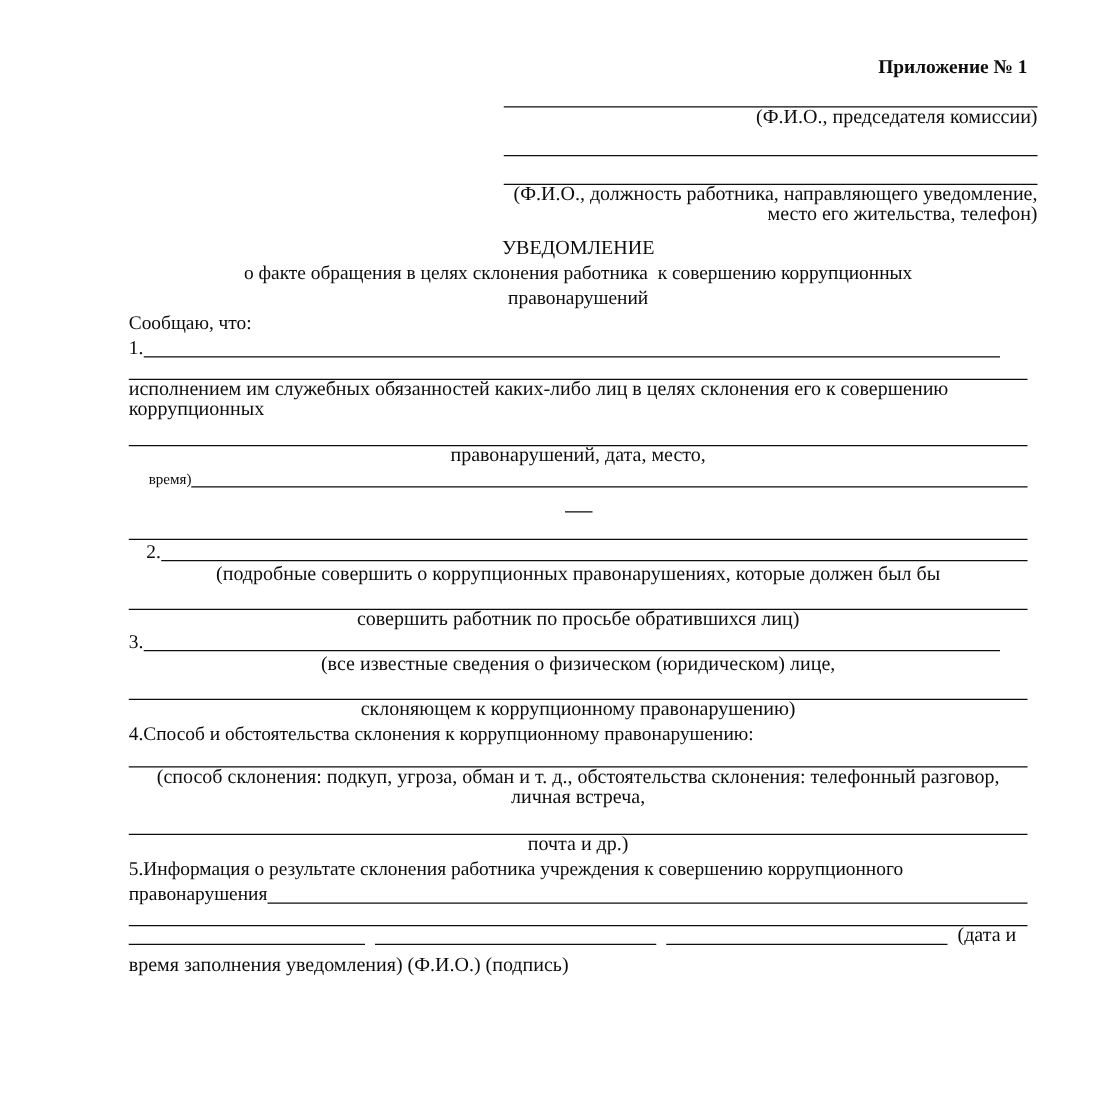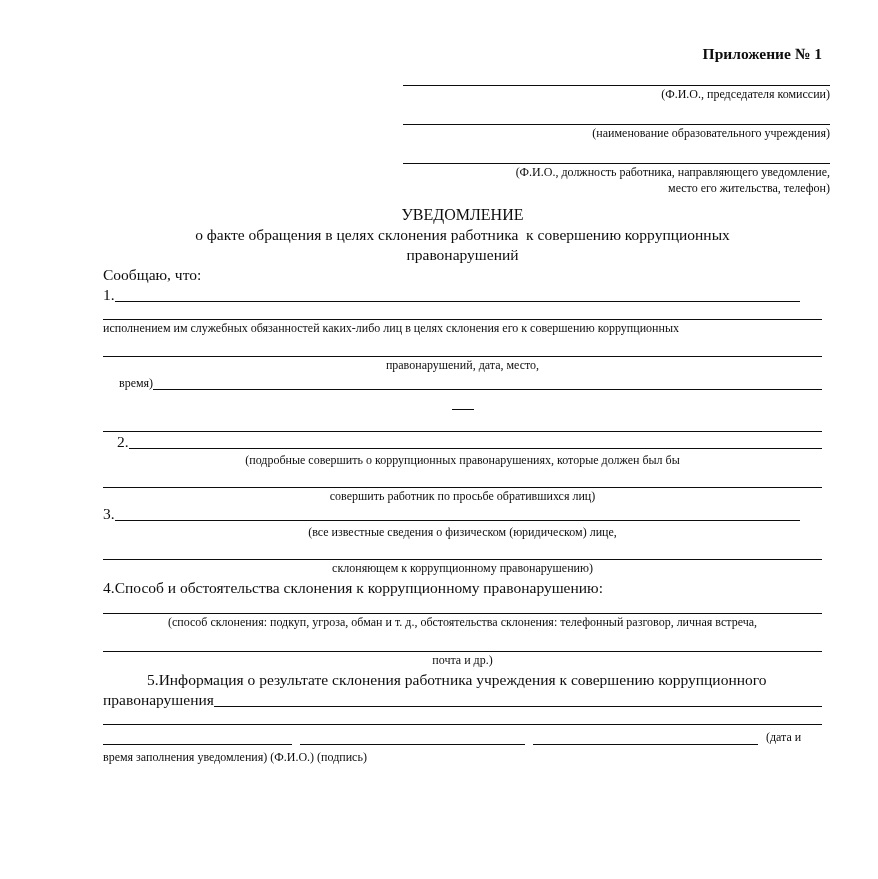--- a/index.html
+++ b/index.html
@@ -7,25 +7,25 @@
     width: 878px;
     height: 879px;
     box-sizing: border-box;
     background: #ffffff;
     color: #0d0d0d;
     font-family: "Liberation Serif", "DejaVu Serif", serif;
     padding: 44px 56px 12px 103px;
     overflow: hidden;
   }
   .body    { font-size: 15.5px; line-height: 20px; }
-  .caption { font-size: 12px;   line-height: 16px; }
+  .caption { font-size: 16px;   line-height: 16px; }
   .center  { text-align: center; }
   .right   { text-align: right; }
   .pre     { white-space: pre; }
-  .nowrap  { white-space: nowrap; margin-left: 44px; }
+  .nowrap  { white-space: nowrap; }
   .bold    { font-weight: bold; }
 
   
   .header-block { width: 427px; margin-left: auto; margin-right: -8px; }
   .sig-line { border-bottom: 1px solid #0d0d0d; }
   .h21 { height: 21px; }
   .h22 { height: 22px; }
 
   
   .hr { border-bottom: 1px solid #0d0d0d; }
@@ -41,40 +41,39 @@
   .fill-line { flex: 1; border-bottom: 1px solid #0d0d0d; margin-bottom: 3px; }
   .fill-row.cap { font-size: 12px; line-height: 20px; margin-left: 16px; }
   .mr22 { margin-right: 22px; }
   .indent { padding-left: 14px; }
 
   .doc-title { font-size: 16px; line-height: 20px; margin-top: 9px; }
 
   .short-line { width: 22px; height: 16px; border-bottom: 1px solid #0d0d0d; margin: 0 auto; }
 
   
-  .sig-row { display: flex; align-items: flex-end; gap: 8px; height: 20px; }
+  .sig-row { display: flex; align-items: flex-start; gap: 8px; height: 20px; }
   .seg { border-bottom: 1px solid #0d0d0d; height: 14px; }
   .w189 { width: 189px; }
   .w225 { width: 225px; }
   .sig-row .caption { line-height: 15px; white-space: nowrap; }
   .bottom-caption { margin-top: 4px; }
   .mt2 { margin-top: 2px; }
 </style>
 </head>
 <body>
 
 <div class="page">
 
   <div class="body right bold">Приложение № 1</div>
 
   <div class="header-block">
     <div class="sig-line h21"></div>
     <div class="caption right">(Ф.И.О., председателя комиссии)</div>
     <div class="sig-line h22"></div>
-    <div class="caption right">(наименование образовательного учреждения)</div>
     <div class="sig-line h22"></div>
     <div class="caption right">(Ф.И.О., должность работника, направляющего уведомление,</div>
     <div class="caption right">место его жительства, телефон)</div>
   </div>
 
   <div class="doc-title center">УВЕДОМЛЕНИЕ</div>
   <div class="body center pre">о факте обращения в целях склонения работника  к совершению коррупционных</div>
   <div class="body center">правонарушений</div>
 
   <div class="body">Сообщаю, что:</div>

